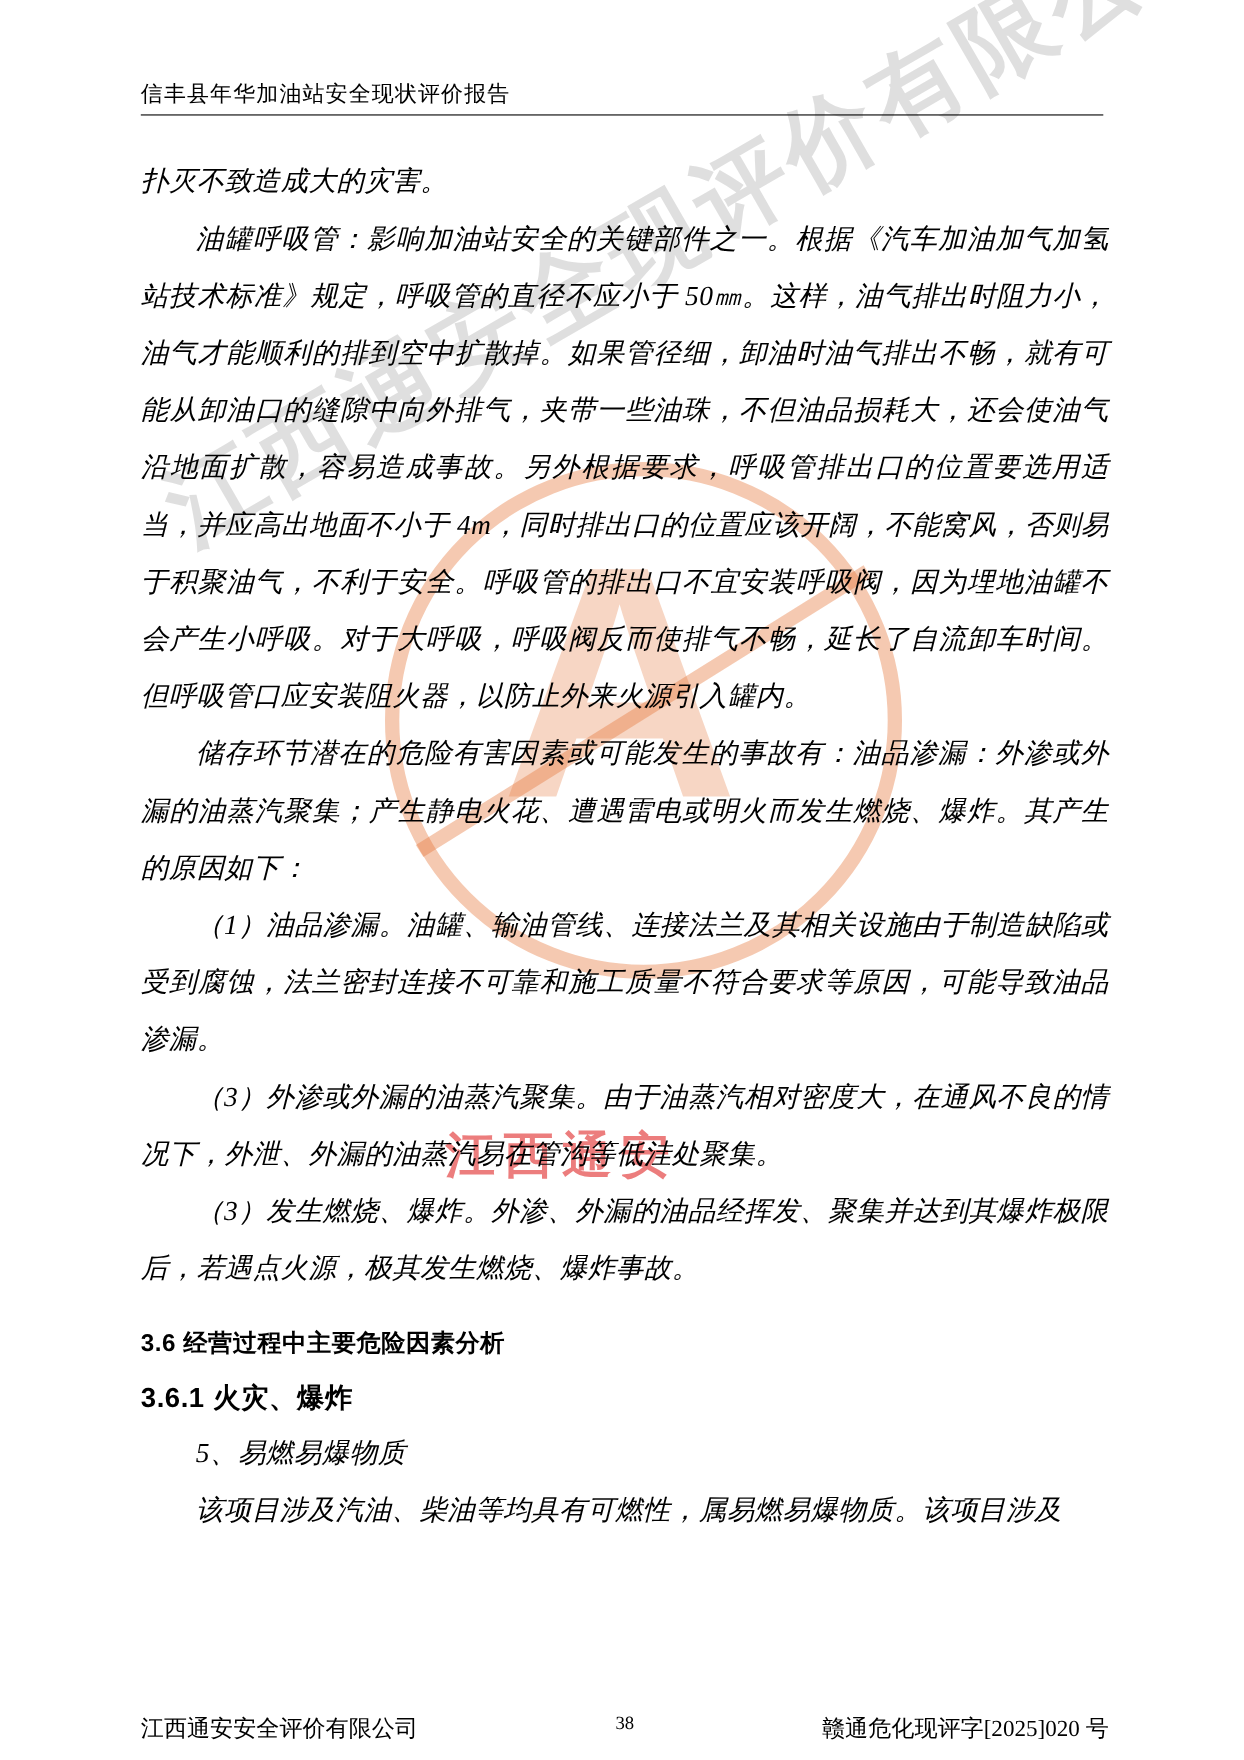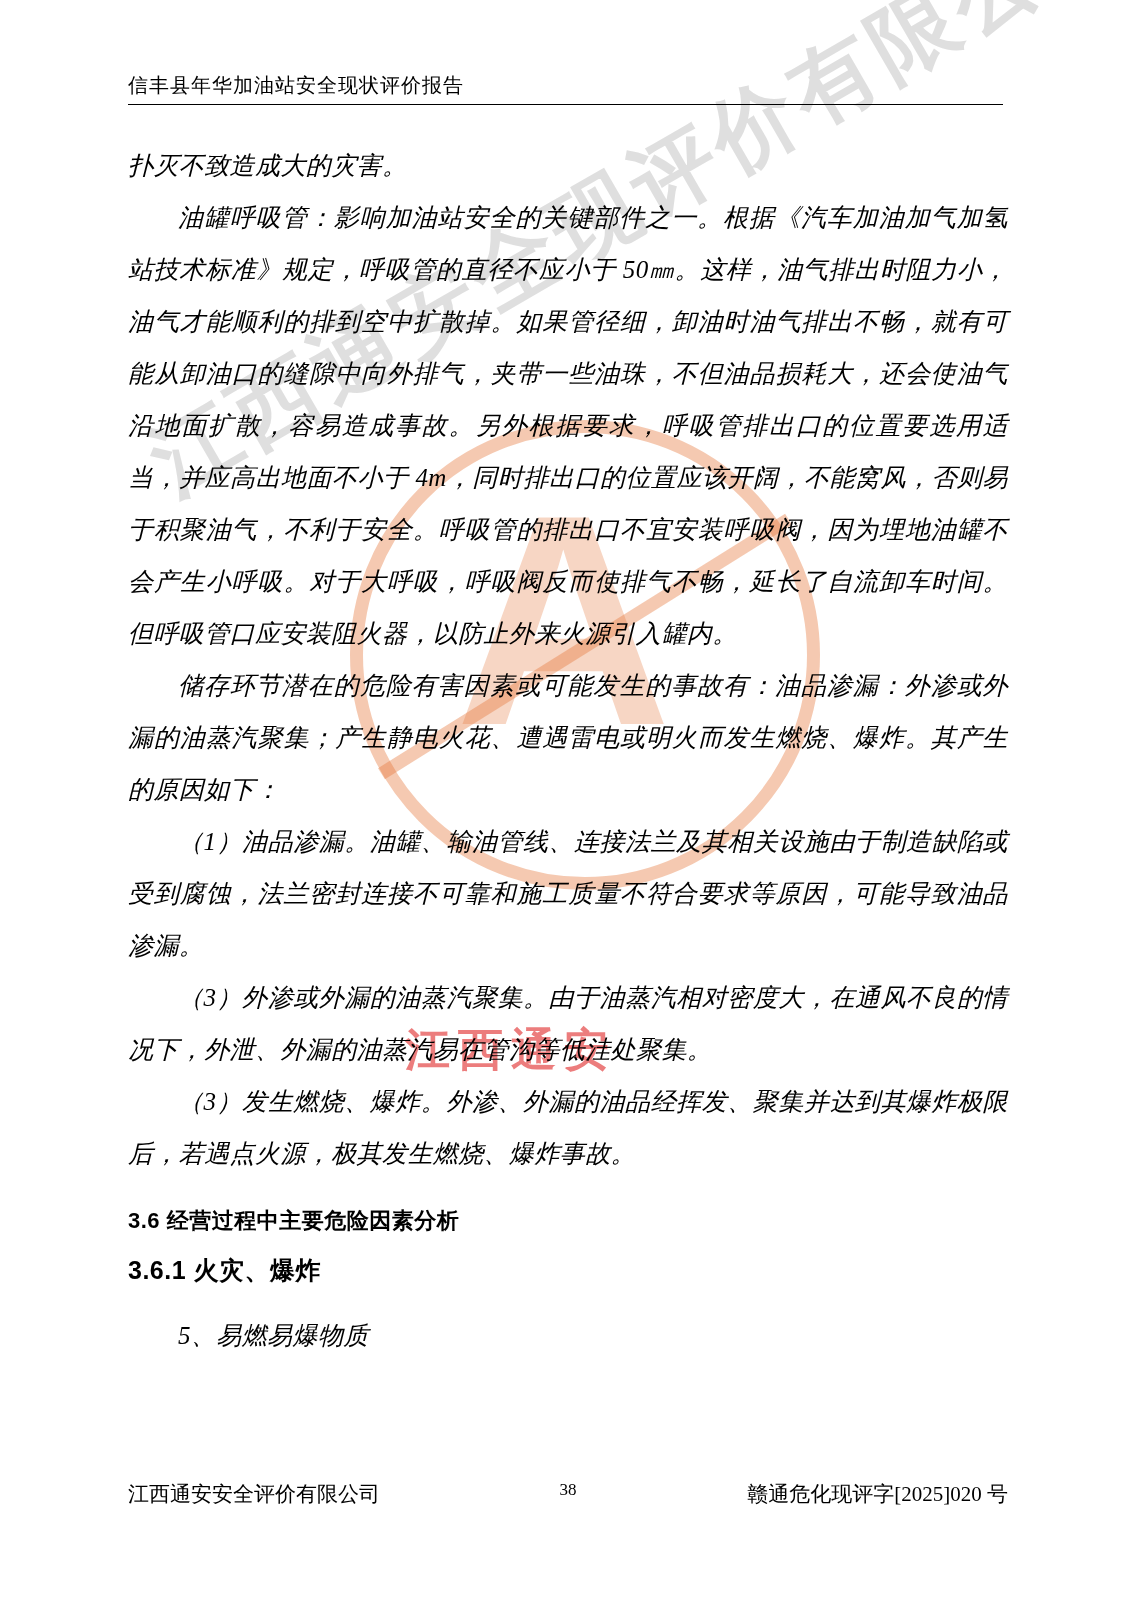--- a/index.html
+++ b/index.html
@@ -125,29 +125,29 @@
     font-family: "Liberation Sans", sans-serif;
     font-size: 22px;
     font-weight: bold;
     margin: 26px 0 14px 0;
     letter-spacing: 0.5px;
   }
   h3.h-sub {
     font-family: "Liberation Sans", sans-serif;
     font-size: 25px;
     font-weight: bold;
-    margin: 18px 0 23px 0;
+    margin: 18px 0 9px 0;
     letter-spacing: 0.5px;
   }
 
   
   .footer {
     position: absolute;
     left: 128px;
-    top: 1480px;
+    top: 1557px;
     width: 880px;
     font-size: 21px;
     display: flex;
     justify-content: space-between;
     align-items: baseline;
     z-index: 10;
   }
   .footer .f-center {
     position: absolute;
     left: 0; right: 0;
@@ -177,20 +177,21 @@
     <p class="para indent">油罐呼吸管：影响加油站安全的关键部件之一。根据《汽车加油加气加氢站技术标准》规定，呼吸管的直径不应小于 50㎜。这样，油气排出时阻力小，油气才能顺利的排到空中扩散掉。如果管径细，卸油时油气排出不畅，就有可能从卸油口的缝隙中向外排气，夹带一些油珠，不但油品损耗大，还会使油气沿地面扩散，容易造成事故。另外根据要求，呼吸管排出口的位置要选用适当，并应高出地面不小于 4m，同时排出口的位置应该开阔，不能窝风，否则易于积聚油气，不利于安全。呼吸管的排出口不宜安装呼吸阀，因为埋地油罐不会产生小呼吸。对于大呼吸，呼吸阀反而使排气不畅，延长了自流卸车时间。但呼吸管口应安装阻火器，以防止外来火源引入罐内。</p>
     <p class="para indent">储存环节潜在的危险有害因素或可能发生的事故有：油品渗漏：外渗或外漏的油蒸汽聚集；产生静电火花、遭遇雷电或明火而发生燃烧、爆炸。其产生的原因如下：</p>
     <p class="para indent">（1）油品渗漏。油罐、输油管线、连接法兰及其相关设施由于制造缺陷或受到腐蚀，法兰密封连接不可靠和施工质量不符合要求等原因，可能导致油品渗漏。</p>
     <p class="para indent">（3）外渗或外漏的油蒸汽聚集。由于油蒸汽相对密度大，在通风不良的情况下，外泄、外漏的油蒸汽易在管沟等低洼处聚集。</p>
     <p class="para indent">（3）发生燃烧、爆炸。外渗、外漏的油品经挥发、聚集并达到其爆炸极限后，若遇点火源，极其发生燃烧、爆炸事故。</p>
 
     <h2 class="h-section">3.6 经营过程中主要危险因素分析</h2>
     <h3 class="h-sub">3.6.1 火灾、爆炸</h3>
 
     <p class="para indent">5、易燃易爆物质</p>
+    <p class="para indent">该项目涉及汽油、柴油等均具有可燃性，属易燃易爆物质。该项目涉及</p>
   </div>
 
   <div class="footer">
     <div class="f-left">江西通安安全评价有限公司</div>
     <div class="f-center">38</div>
     <div class="f-right">赣通危化现评字[2025]020 号</div>
   </div>
 
 </div>
 

